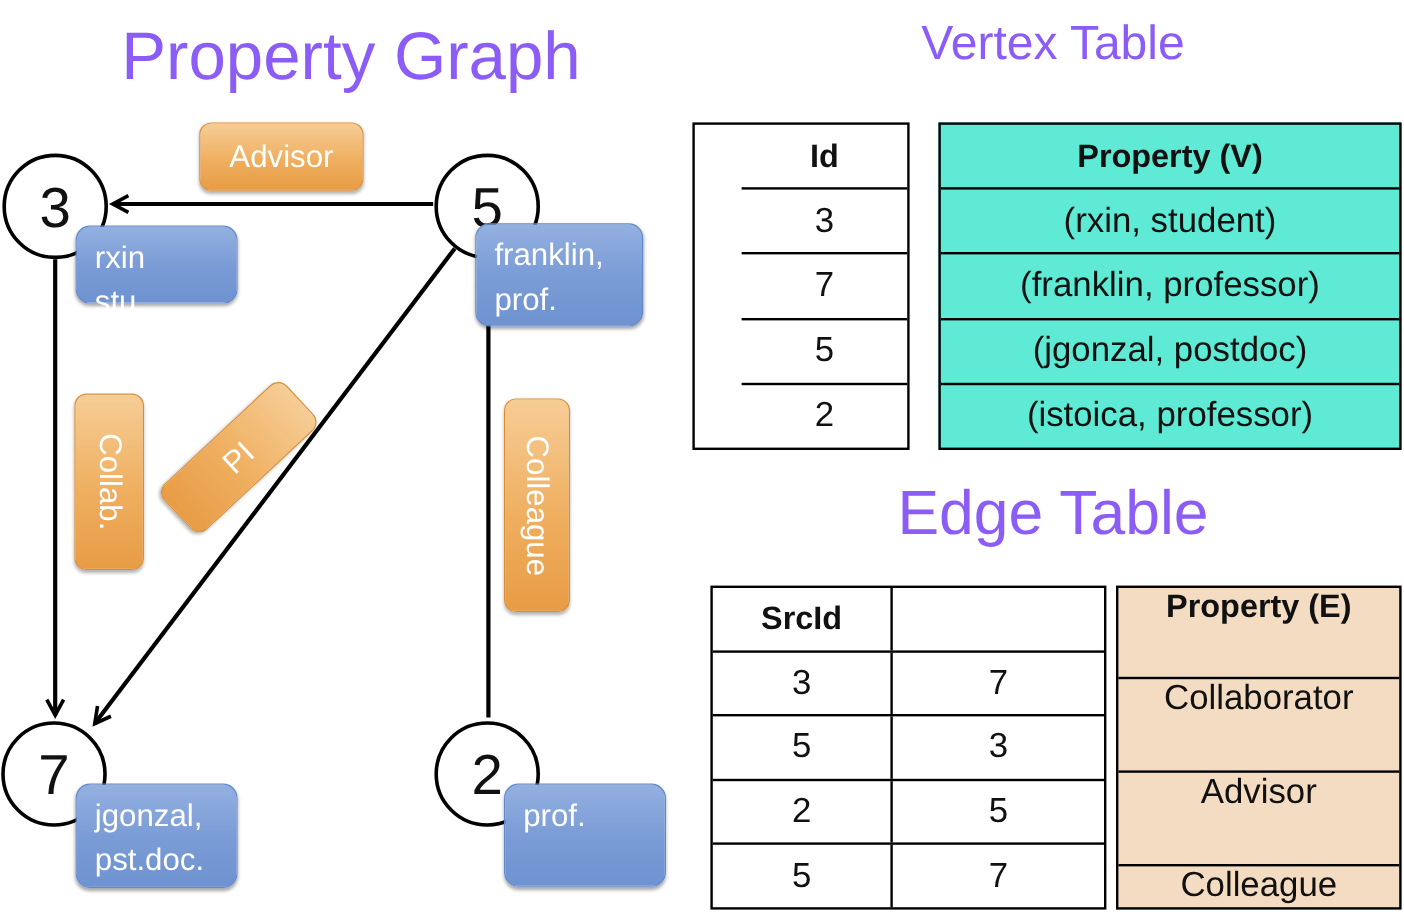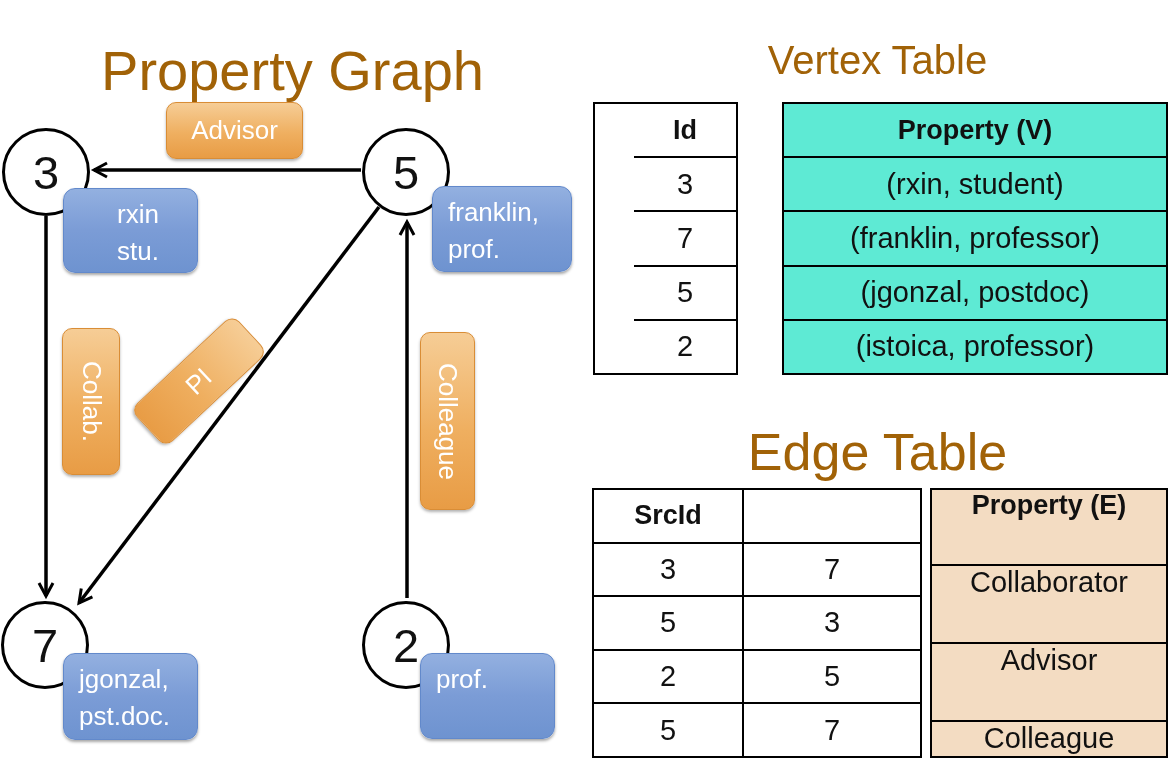--- a/index.html
+++ b/index.html
@@ -4,21 +4,21 @@
 <style>
   html,body{margin:0;padding:0;background:#ffffff;}
   #stage{
     position:relative;width:1170px;height:760px;background:#ffffff;overflow:hidden;
     font-family:"Liberation Sans","DejaVu Sans",sans-serif;color:#111;
   }
 
   
   .big-title{
     position:absolute;text-align:center;font-size:55px;font-weight:300;
-    letter-spacing:0px;color:#a16207;white-space:nowrap;margin-top:24px;
+    letter-spacing:0px;color:#8b5cf6;white-space:nowrap;
   }
 
   
   .node{
     position:absolute;width:88px;height:88px;border-radius:50%;
     border:3.5px solid #000;background:#fff;box-sizing:border-box;
     display:flex;align-items:center;justify-content:center;
     font-size:47px;font-weight:300;color:#111;z-index:3;
   }
 
@@ -102,39 +102,39 @@
   <div class="edge-label" style="left:62px;top:328px;width:58px;height:147px;">
     <span class="vtext">Collab.</span>
   </div>
   <div class="edge-label" style="left:173px;top:311px;width:52px;height:140px;transform:rotate(47deg);">
     <span class="vtext-ccw">PI</span>
   </div>
   <div class="edge-label" style="left:420px;top:332px;width:55px;height:178px;">
     <span class="vtext">Colleague</span>
   </div>
 
-  <div class="vprop" style="left:63px;top:188px;width:135px;height:85px;text-align:center;">
+  <div class="vprop" style="left:63px;top:188px;width:135px;height:65px;">
     <div>rxin</div>
     <div>stu.</div>
   </div>
-  <div class="vprop" style="left:432px;top:186px;width:140px;height:86px;">
+  <div class="vprop" style="left:396px;top:186px;width:140px;height:86px;">
     <div>franklin,</div>
     <div>prof.</div>
   </div>
   <div class="vprop" style="left:63px;top:653px;width:135px;height:87px;">
     <div>jgonzal,</div>
     <div>pst.doc.</div>
   </div>
   <div class="vprop" style="left:420px;top:653px;width:135px;height:86px;">
     <div>prof.</div>
   </div>
 
   <div class="big-title" style="left:585px;top:14px;width:585px;font-size:40px;">Vertex Table</div>
 
-  <div class="tbl" style="left:593px;top:102px;width:145px;height:273px;padding-left:39px;">
+  <div class="tbl" style="left:577px;top:102px;width:181px;height:273px;padding-left:39px;">
     <div class="trow thead">Id</div>
     <div class="trow">3</div>
     <div class="trow">7</div>
     <div class="trow">5</div>
     <div class="trow">2</div>
   </div>
 
   <div class="tbl blue-fill" style="left:782px;top:102px;width:386px;height:273px;">
     <div class="trow thead">Property (V)</div>
     <div class="trow">(rxin, student)</div>

